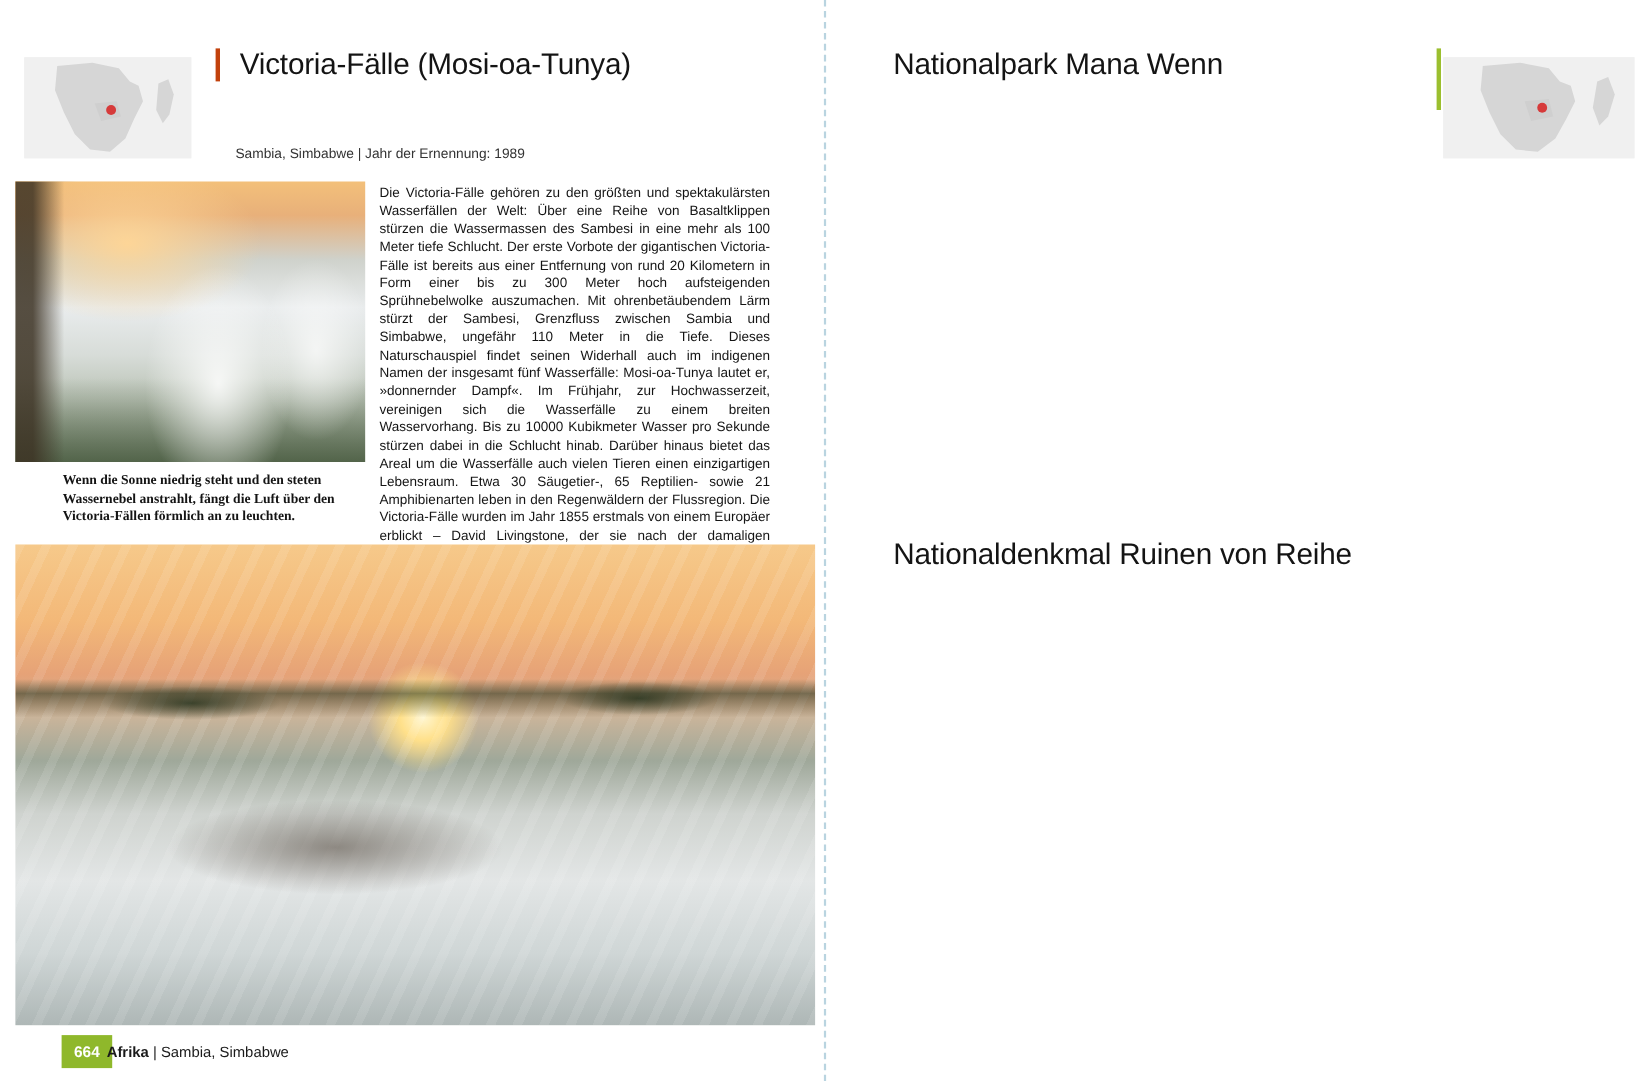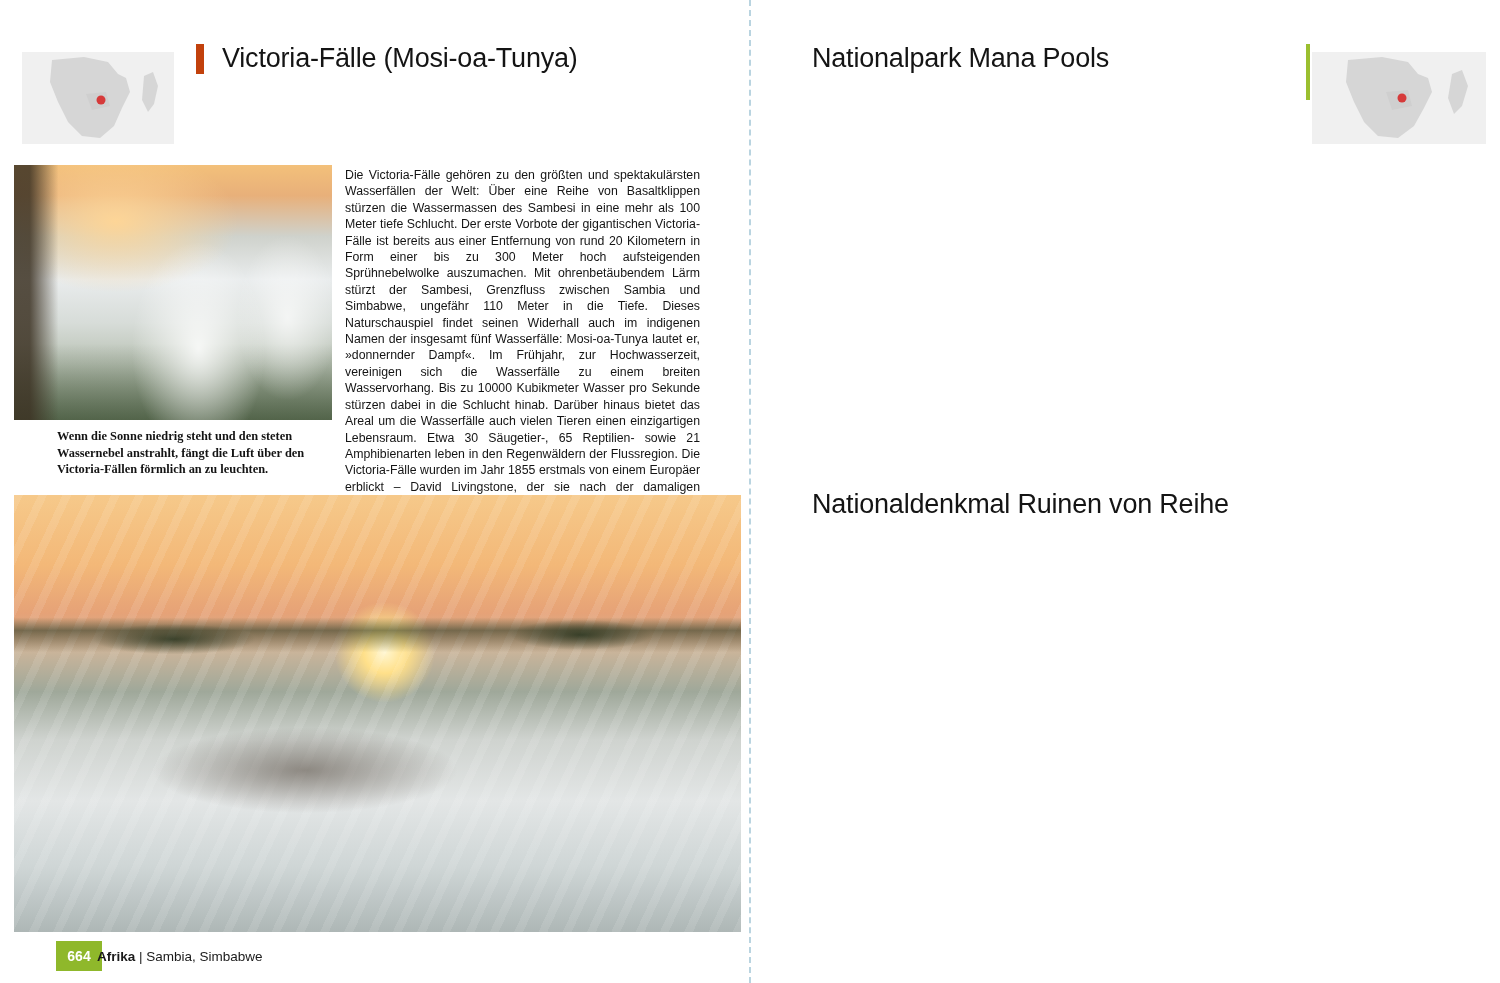--- a/index.html
+++ b/index.html
@@ -32,21 +32,21 @@
 
   
   .h-title {
     font-size: 27px;
     font-weight: 400;
     letter-spacing: -0.2px;
     color:#141414;
     line-height:1.1;
   }
   .h-rule-left {
-    border-left: 8px solid #c2410c;
+    border-left: 4px solid #c2410c;
     padding-left: 18px;
   }
   .h-rule-right {
     border-right: 4px solid #9bbf2f;
   }
   .sub-meta {
     font-size: 12.5px;
     color:#333;
   }
 
@@ -121,20 +121,21 @@
         <path d="M122,24 L131,20 L136,34 L132,52 L126,60 L120,48 Z" fill="#d6d6d6"></path>
         <path d="M64,42 L84,40 L88,54 L70,58 Z" fill="#cfcfcf"></path>
         <circle cx="79" cy="99" r="0" fill="none"></circle>
         <circle cx="79" cy="48" r="4.5" fill="#d63a3a"></circle>
       </svg>
     </div>
 
     <div class="h-rule-left" style="position:absolute;left:196px;top:44px;width:530px;">
       <div class="h-title">Victoria-Fälle (Mosi-oa-Tunya)</div>
     </div>
+    <div class="sub-meta" style="position:absolute;left:214px;top:133px;width:520px;">Sambia, Simbabwe | Jahr der Ernennung: 1989</div>
 
     <div class="photo ph-vicfalls" style="position:absolute;left:14px;top:165px;width:318px;height:255px;"></div>
 
     <div class="caption" style="position:absolute;left:57px;top:428px;width:282px;">Wenn die Sonne niedrig steht und den steten Wassernebel anstrahlt, fängt die Luft über den Victoria-Fällen förmlich an zu leuchten.</div>
 
     <div class="body-col" style="position:absolute;left:345px;top:167px;width:355px;">Die Victoria-Fälle gehören zu den größten und spektakulärsten Wasserfällen der Welt: Über eine Reihe von Basaltklippen stürzen die Wassermassen des Sambesi in eine mehr als 100 Meter tiefe Schlucht. Der erste Vorbote der gigantischen Victoria-Fälle ist bereits aus einer Entfernung von rund 20 Kilometern in Form einer bis zu 300 Meter hoch aufsteigenden Sprühnebelwolke auszumachen. Mit ohrenbetäubendem Lärm stürzt der Sambesi, Grenzfluss zwischen Sambia und Simbabwe, ungefähr 110 Meter in die Tiefe. Dieses Naturschauspiel findet seinen Widerhall auch im indigenen Namen der insgesamt fünf Wasserfälle: Mosi-oa-Tunya lautet er, »donnernder Dampf«. Im Frühjahr, zur Hochwasserzeit, vereinigen sich die Wasserfälle zu einem breiten Wasservorhang. Bis zu 10000 Kubikmeter Wasser pro Sekunde stürzen dabei in die Schlucht hinab. Darüber hinaus bietet das Areal um die Wasserfälle auch vielen Tieren einen einzigartigen Lebensraum. Etwa 30 Säugetier-, 65 Reptilien- sowie 21 Amphibienarten leben in den Regenwäldern der Flussregion. Die Victoria-Fälle wurden im Jahr 1855 erstmals von einem Europäer erblickt – David Livingstone, der sie nach der damaligen englischen Königin benannte.</div>
 
     <div class="photo ph-sunset" style="position:absolute;left:14px;top:495px;width:727px;height:437px;"></div>
 
     <div class="footer-bar" style="left:0;width:750px;">
@@ -143,21 +144,21 @@
         <b>Afrika</b>
         <span>|</span>
         <span>Sambia, Simbabwe</span>
       </div>
     </div>
   </div>
 
   <div class="page page-right">
 
     <div style="position:absolute;left:62px;top:44px;width:540px;">
-      <div class="h-title">Nationalpark Mana Pools</div>
+      <div class="h-title">Nationalpark Mana Wenn</div>
     </div>
     <div class="h-rule-right" style="position:absolute;left:556px;top:44px;width:0;height:56px;"></div>
 
     <div class="map-thumb" style="position:absolute;left:562px;top:52px;width:174px;height:92px;">
       <svg width="174" height="92" viewBox="0 0 174 92" aria-hidden="true">
         <rect x="0" y="0" width="174" height="92" fill="#f0f0f0"></rect>
         <path d="M36,8 L70,5 L96,10 L106,22 L116,26 L120,40 L112,56 L102,74 L86,86 L66,84 L52,70 L42,50 L34,30 Z" fill="#d6d6d6"></path>
         <path d="M140,22 L150,18 L156,34 L150,54 L142,62 L136,46 Z" fill="#d6d6d6"></path>
         <path d="M74,40 L96,38 L100,54 L80,58 Z" fill="#cfcfcf"></path>
         <circle cx="90" cy="46" r="4.5" fill="#d63a3a"></circle>

